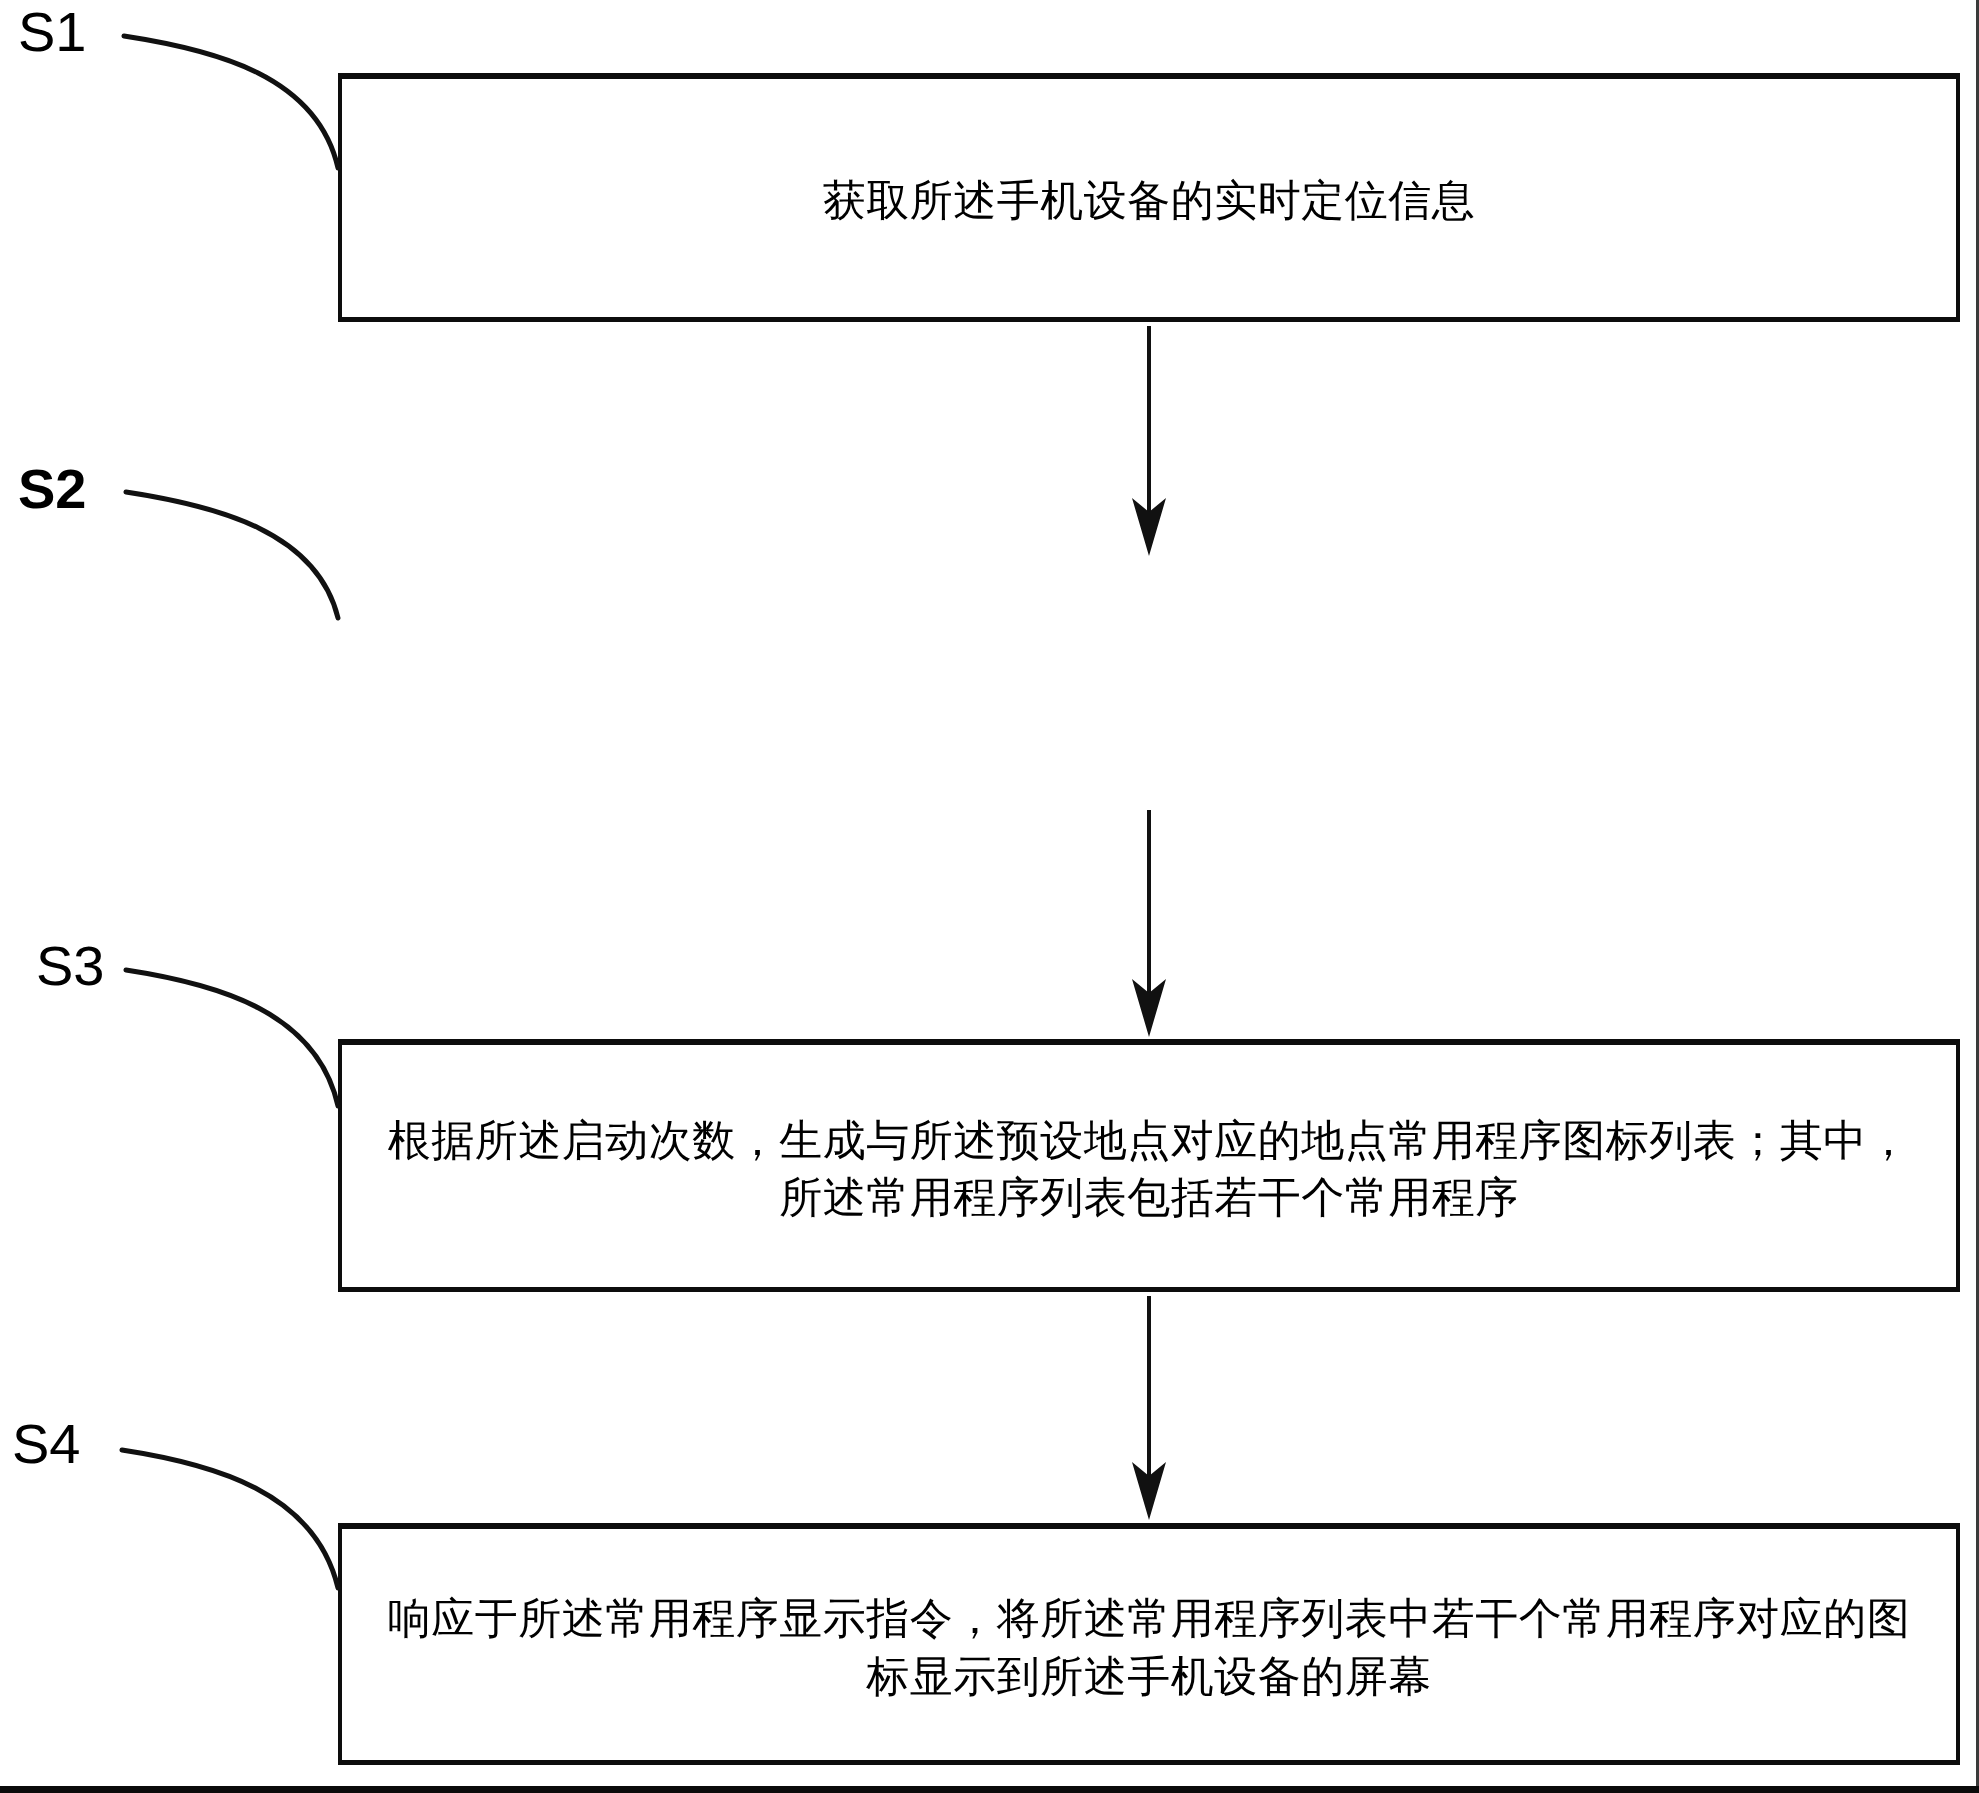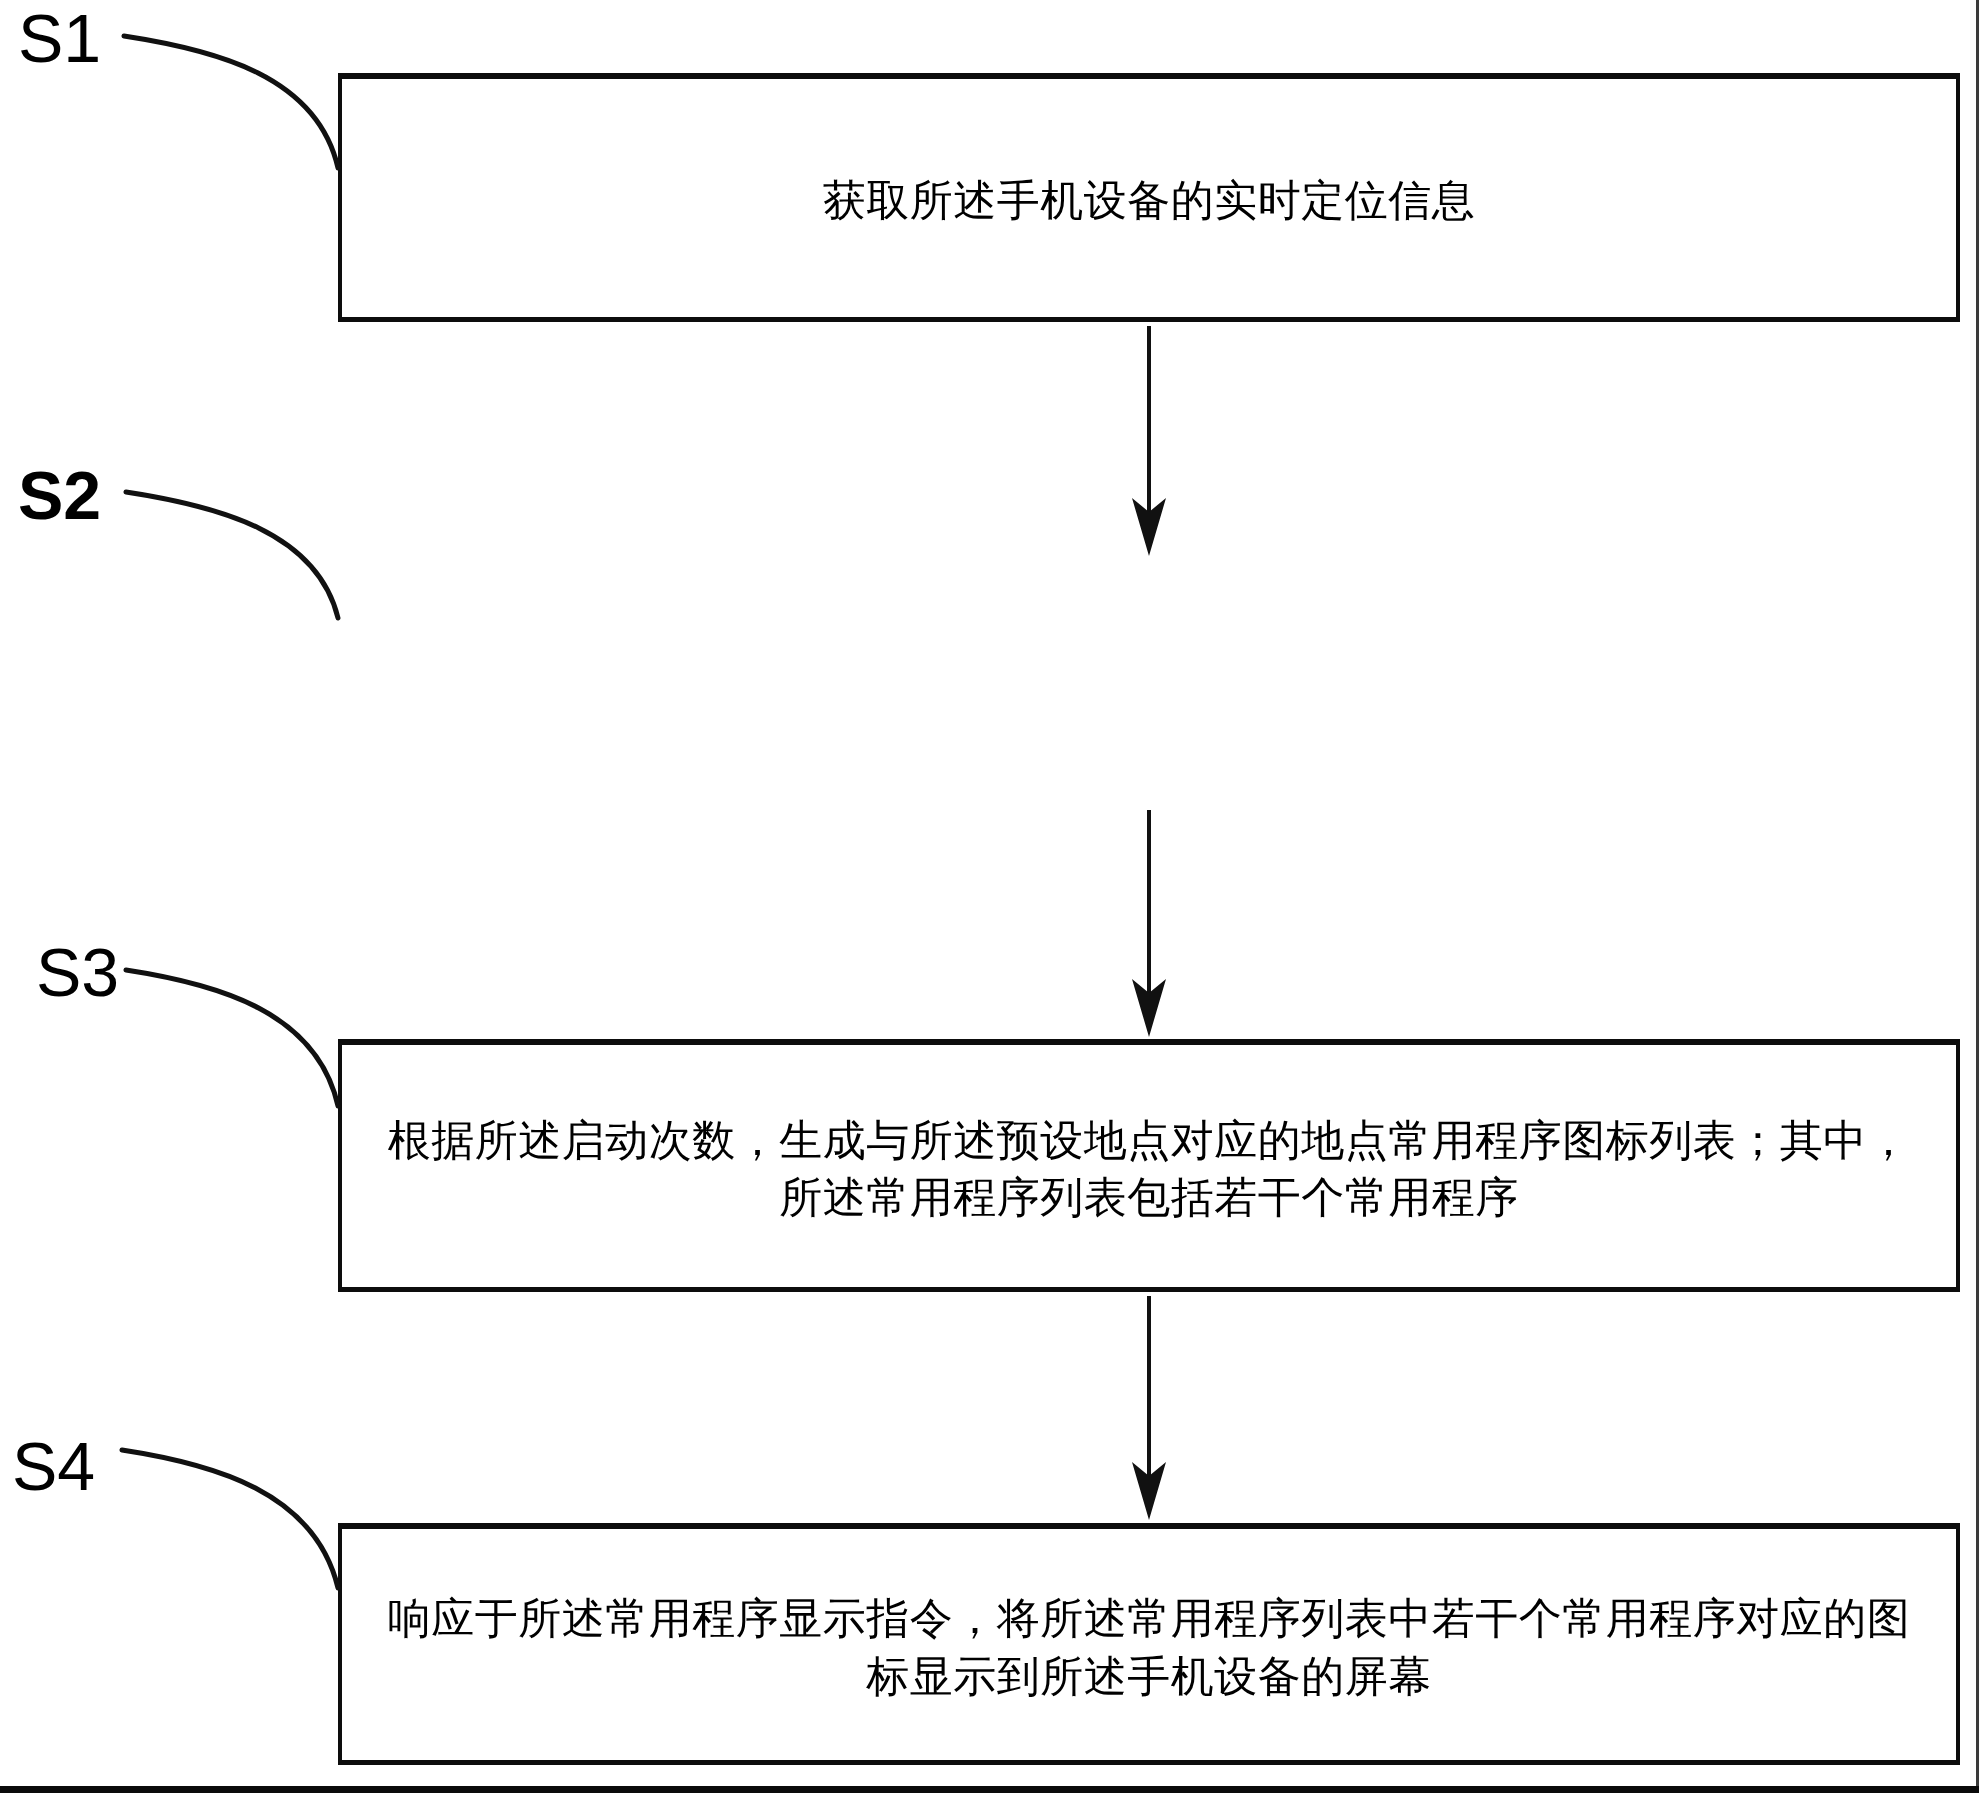--- a/index.html
+++ b/index.html
@@ -35,29 +35,29 @@
     font-size: 43px;
     line-height: 1.33;
     color: #000000;
     text-align: center;
     white-space: pre-line;
     letter-spacing: 0.5px;
     width: 100%;
   }
   .step-label {
     position: absolute;
-    font-size: 68px;
+    font-size: 56px;
     line-height: 1;
     color: #000000;
     font-family: "Liberation Sans", "DejaVu Sans", sans-serif;
   }
   #lbl-s1 { left: 18px; top: 4px; }
   #lbl-s2 { left: 18px; top: 461px; font-weight: bold; }
   #lbl-s3 { left: 18px; top: 938px; margin-left: 18px; }
-  #lbl-s4 { left: 12px; top: 1416px; margin-top: 16px; }
+  #lbl-s4 { left: 12px; top: 1416px; }
   #box-1 { top: 73px;   height: 249px; }
   #box-2 { top: 558px;  height: 248px; }
   #box-3 { top: 1039px; height: 253px; }
   #box-4 { top: 1523px; height: 242px; }
   svg.overlay {
     position: absolute;
     left: 0; top: 0;
     width: 1979px;
     height: 1793px;
     pointer-events: none;

